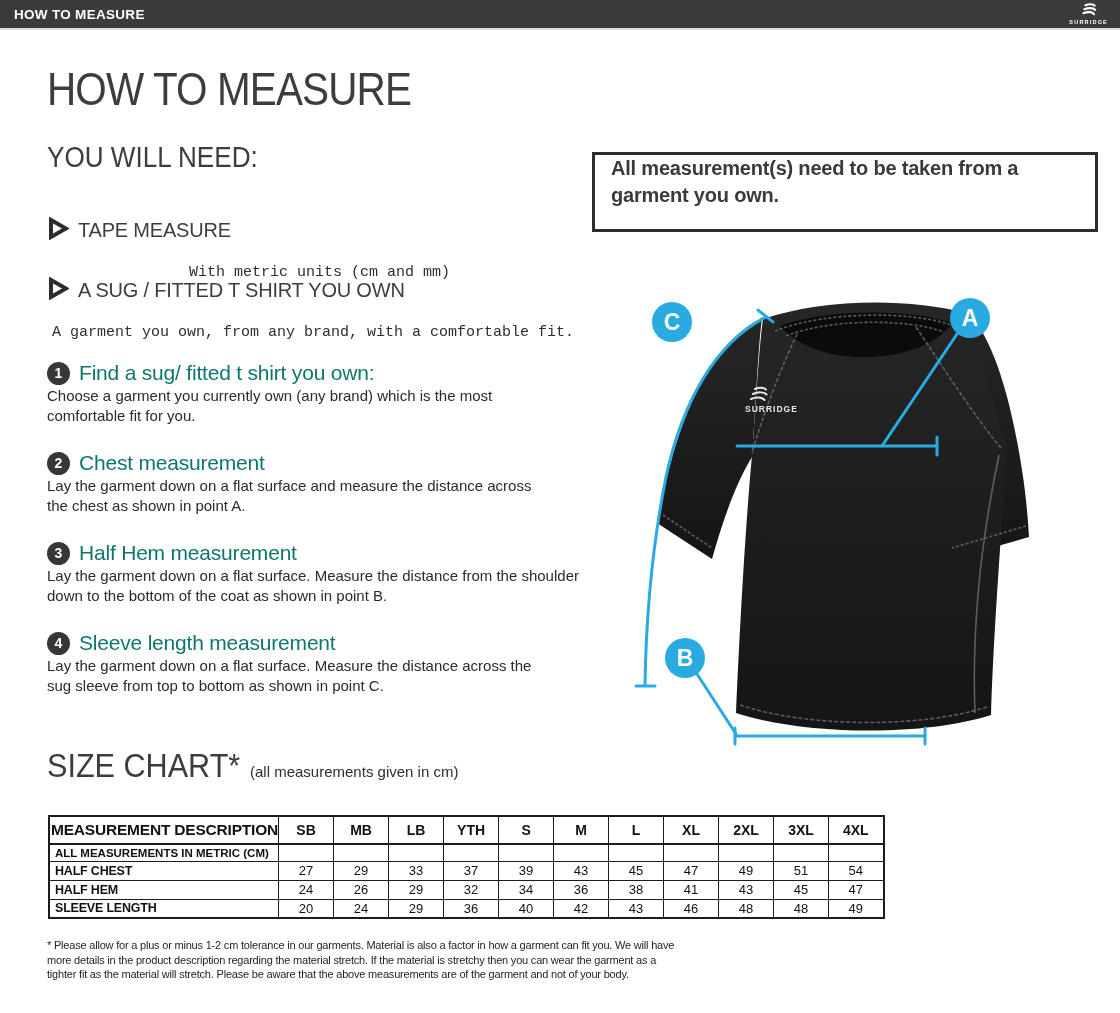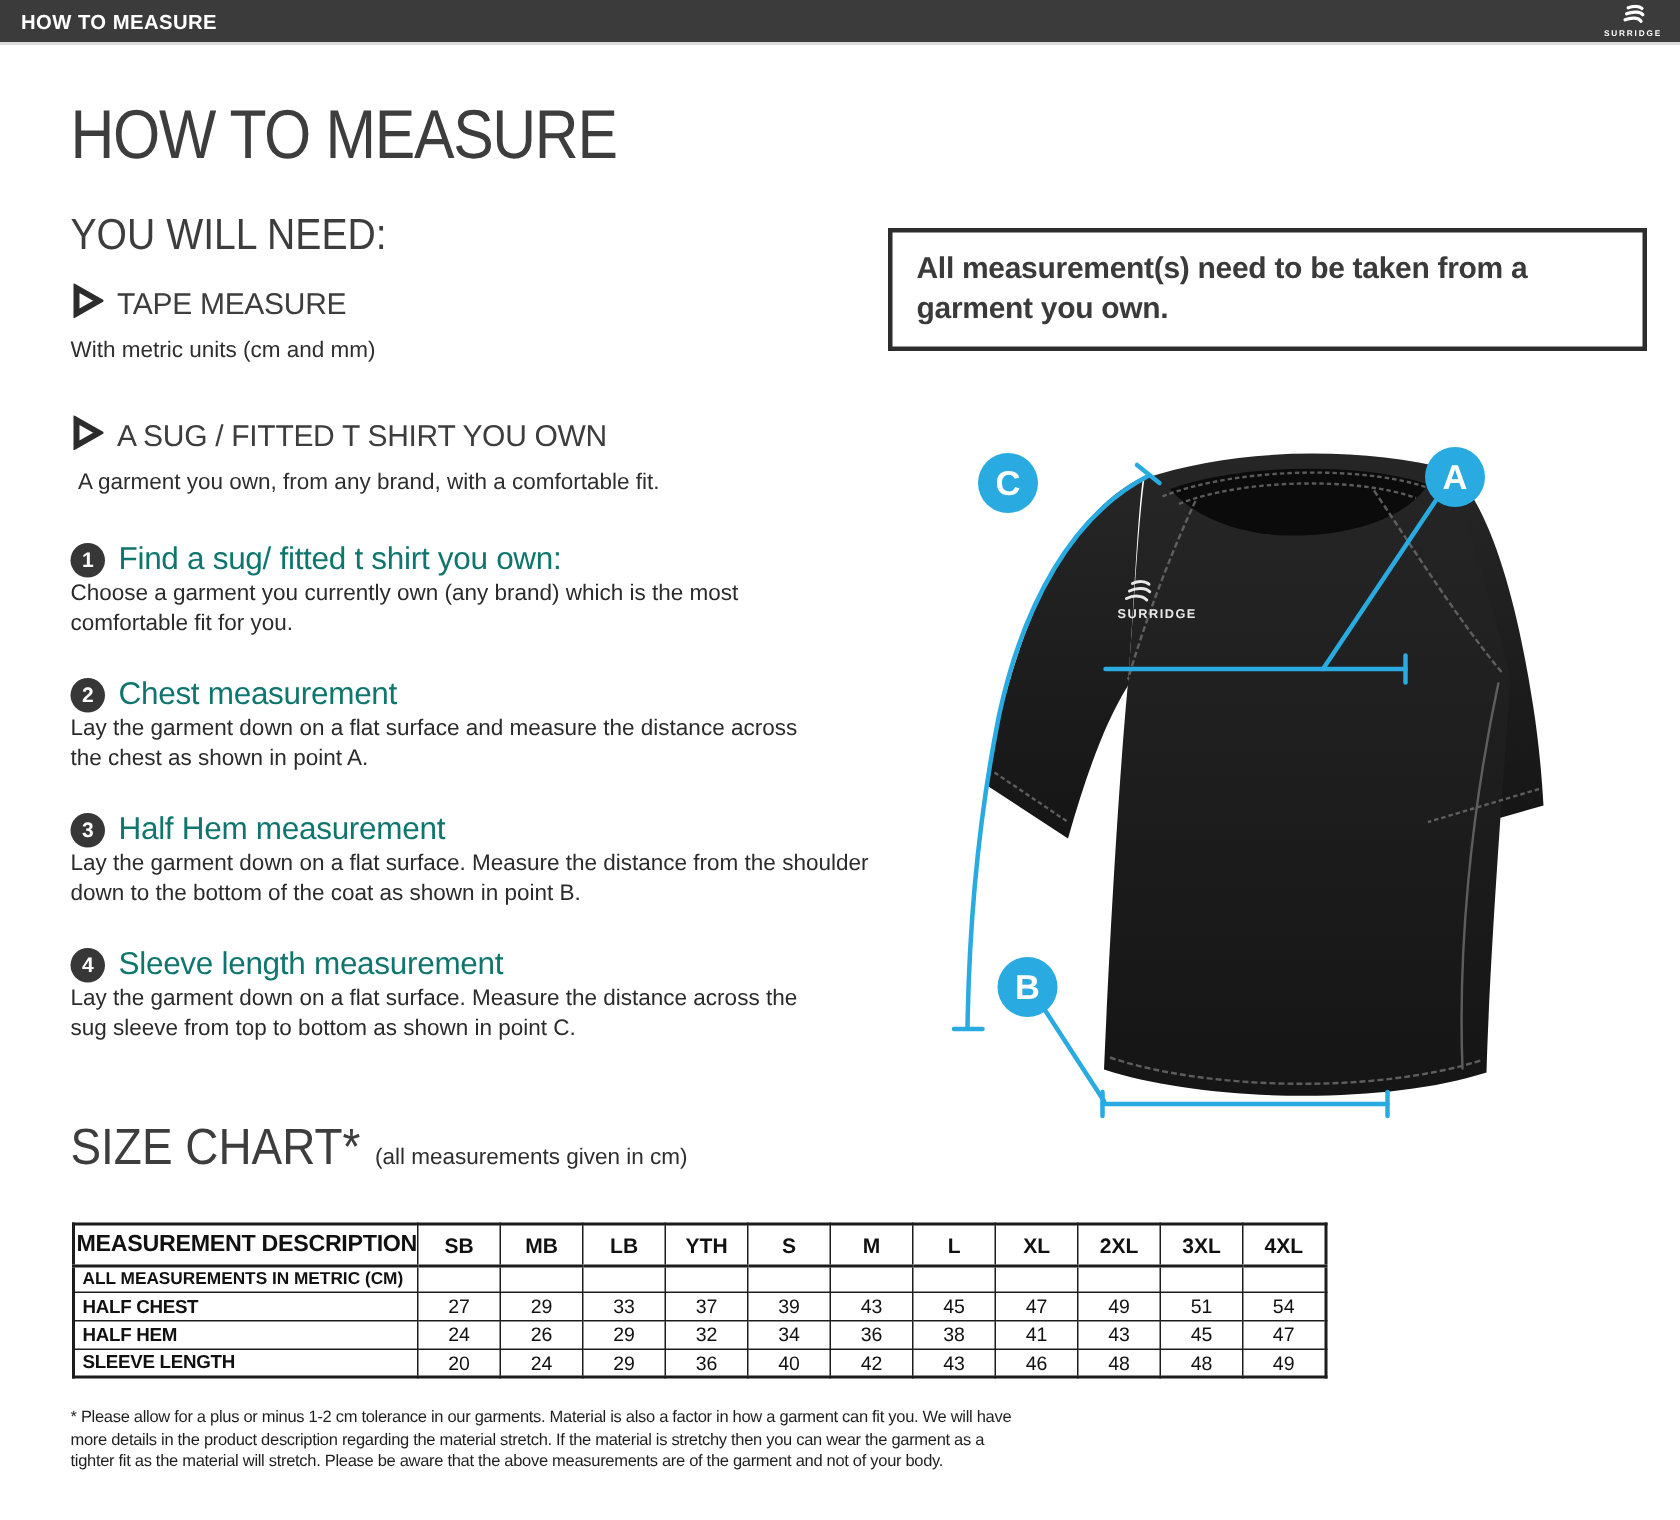--- a/index.html
+++ b/index.html
@@ -19,39 +19,39 @@
   .page-title { position:absolute; left:47px; top:62px; font-size:46px; font-weight:400; color:#3d3d3d;
                 letter-spacing:-1px; transform:scaleX(.88); transform-origin:left; white-space:nowrap; }
   .section-heading { position:absolute; left:47px; color:#3d3d3d; font-weight:400;
                      transform:scaleX(.9); transform-origin:left; white-space:nowrap; }
   #you-will-need-heading { top:141px; font-size:29px; }
   #size-chart-heading { top:746px; font-size:34px; }
   .size-sub { position:absolute; left:250px; top:763px; font-size:15px; color:#2e2e2e; }
 
   
   .need-item { position:absolute; left:47px; width:545px; }
-  #need-1 { top:189px; }
+  #need-1 { top:217px;text-align:center; }
   #need-2 { top:277px; }
   .need-title-row { display:flex; align-items:center; gap:9px; }
   .need-title { font-size:20px; color:#3d3d3d; letter-spacing:-.2px; }
-  .need-sub { font-size:15px; color:#2e2e2e; margin-top:8px; }
+  .need-sub { font-size:15px; color:#2e2e2e; margin-top:20px;font-family:Liberation Mono, monospace; }
   #need-2 .need-sub { margin-left:5px; }
 
   
   .step { position:absolute; left:47px; width:548px; }
   #step-1 { top:361px; } #step-2 { top:451px; } #step-3 { top:541px; } #step-4 { top:631px; }
   .step-head { display:flex; align-items:center; gap:9px; }
   .step-num { width:23px; height:23px; border-radius:50%; background:#373737; color:#fff;
               font-size:14px; font-weight:bold; display:flex; align-items:center; justify-content:center; flex:none; }
   .step-title { font-size:21px; color:#0f766e; letter-spacing:-.2px; }
   .step-body { margin-top:1px; font-size:15px; color:#2b2b2b; line-height:1.3; white-space:pre-line; }
 
   
   .note-box { position:absolute; left:592px; top:152px; width:506px; min-height:80px;
-              border:3px solid #2d2d2d; padding:11px 16px; background:#fff; }
+              border:3px solid #2d2d2d; padding:0 16px; background:#fff; }
   .note-text { font-size:20px; font-weight:bold; color:#3a3a3a; line-height:1.35; letter-spacing:-.2px; }
 
   
   .diagram { position:absolute; left:600px; top:285px; width:510px; height:480px; }
   .diagram svg.shirt { position:absolute; left:0; top:0; }
   .badge { position:absolute; width:40px; height:40px; border-radius:50%; background:#29abe2; color:#fff;
            font-weight:bold; font-size:23px; display:flex; align-items:center; justify-content:center; z-index:2; }
   #badge-a { left:350px; top:13px; }
   #badge-b { left:65px;  top:353px; }
   #badge-c { left:52px;  top:17px; }

